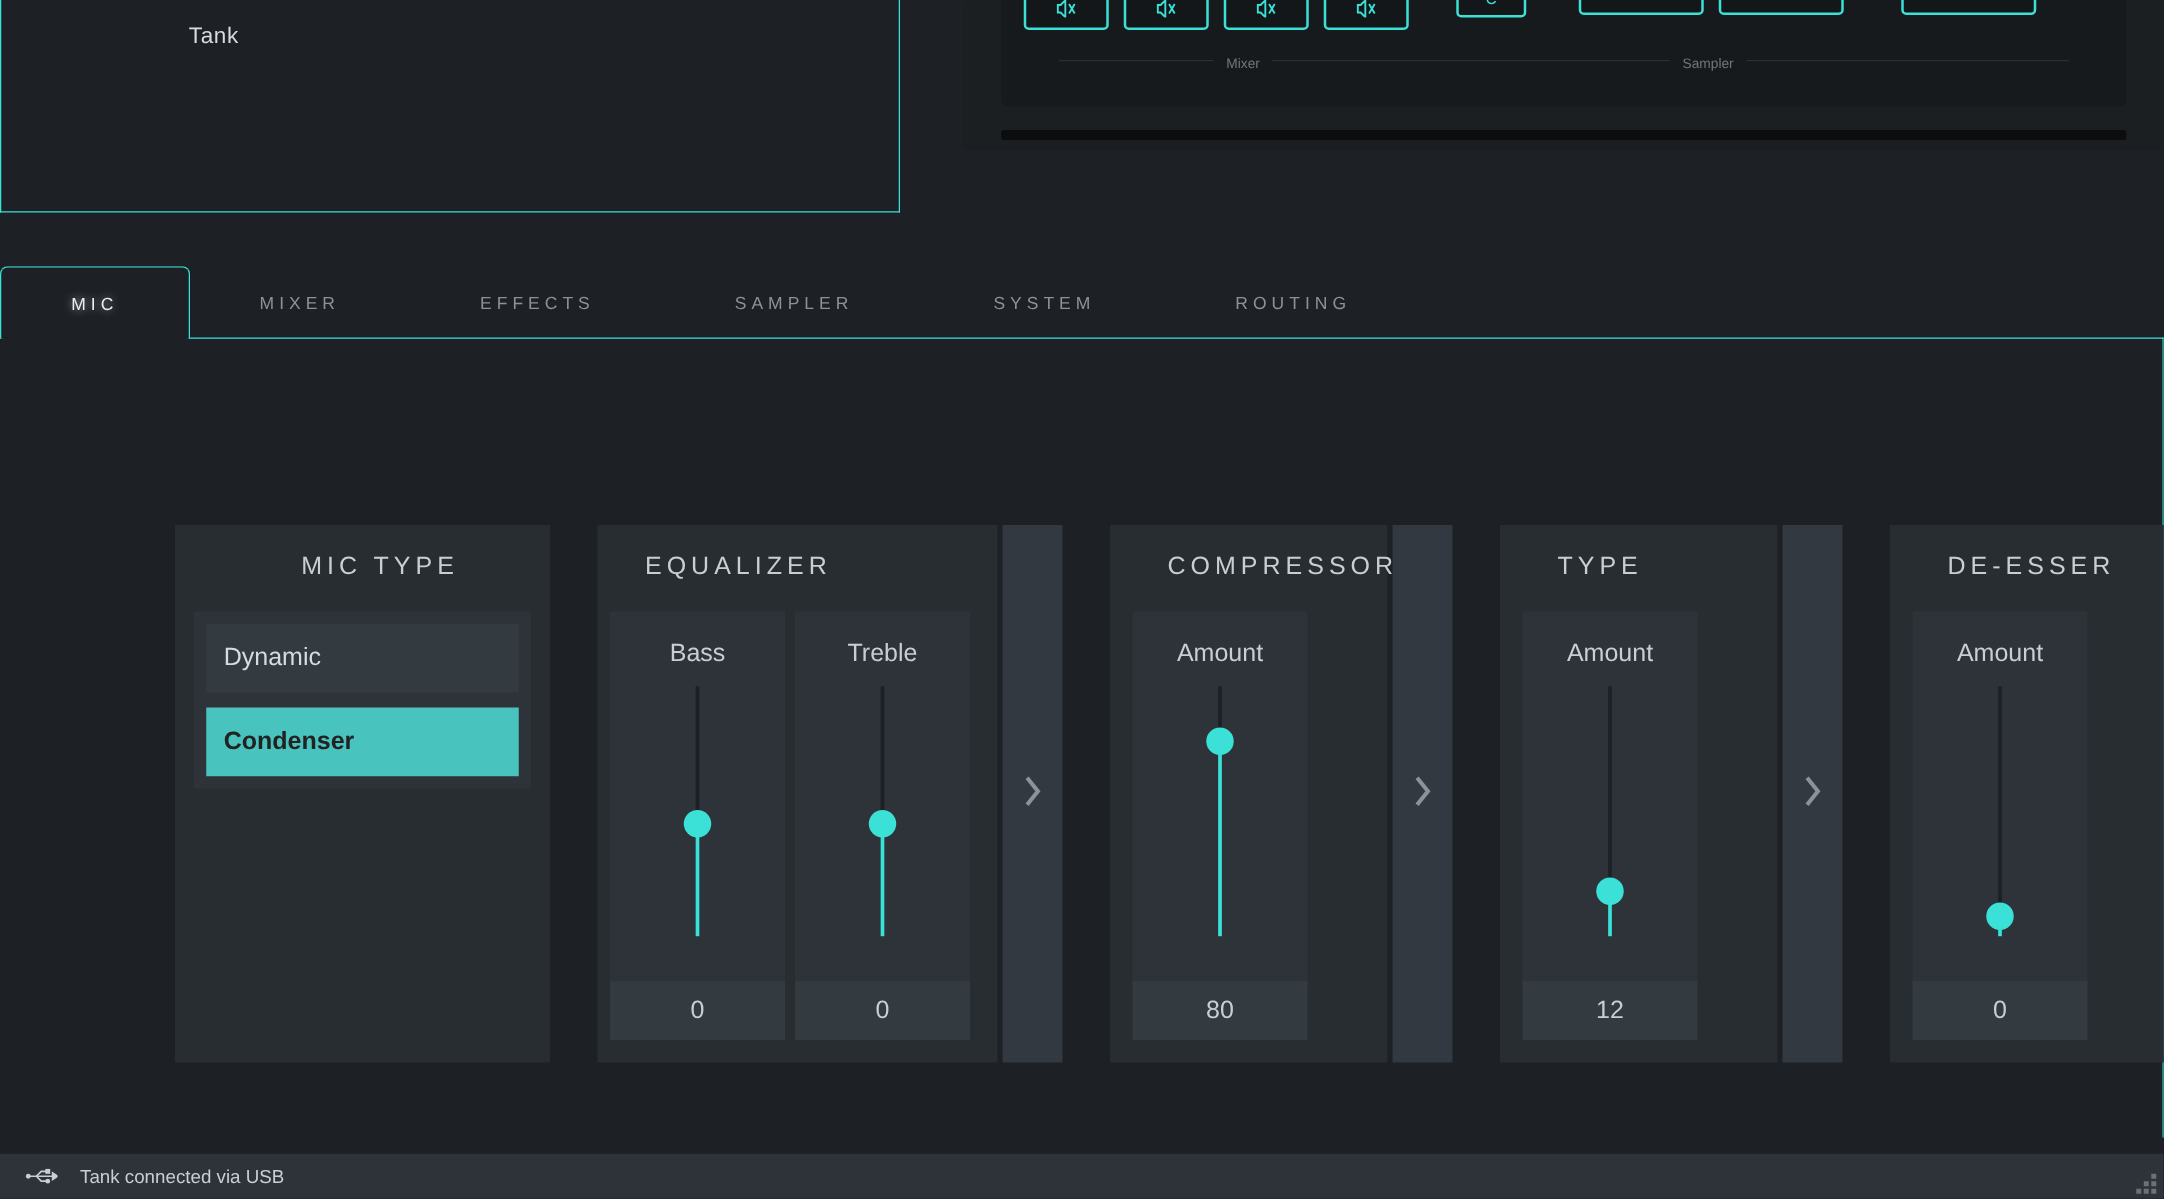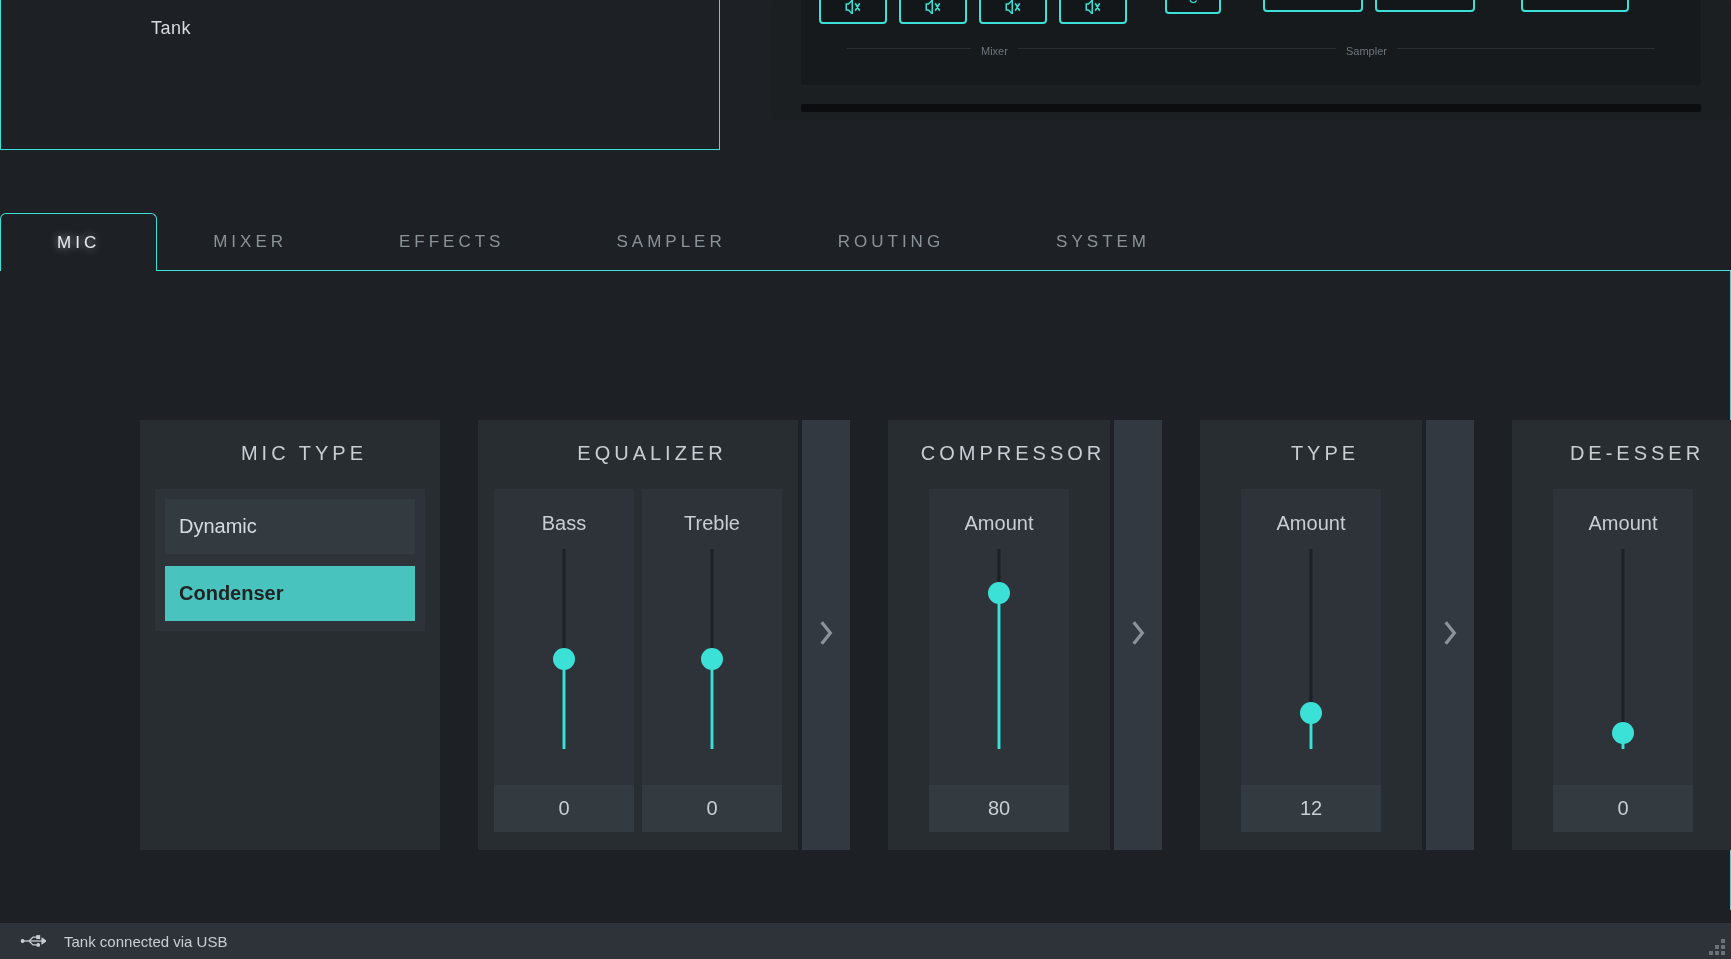--- a/index.html
+++ b/index.html
@@ -12,21 +12,21 @@
     overflow: hidden;
     position: relative;
   }
 
   
   .profile-box {
     position: absolute;
     top: 0;
     left: 0;
     width: 720px;
-    height: 150px;
+    height: 170px;
     border: 1px solid #3be0d6;
     border-top: none;
     background: #1d2125;
     padding: 10px 20px;
   }
   .profile-item {
     padding: 8px 130px;
     font-size: 18px;
     color: #d6dbe0;
     letter-spacing: 0.5px;
@@ -139,21 +139,21 @@
     right: 0;
     height: 58px;
     display: flex;
   }
   .tab {
     height: 58px;
     padding: 0 56px;
     display: flex;
     align-items: center;
     justify-content: center;
-    font-size: 17px;
+    font-size: 14px;
     letter-spacing: 4px;
     color: #8a9399;
     cursor: pointer;
   }
   .tab.active {
     color: #e8eef2;
     text-shadow: 0 0 8px rgba(255,255,255,0.6);
     border: 1px solid #3be0d6;
     border-bottom: none;
     border-top-left-radius: 6px;
@@ -185,21 +185,20 @@
     top: 420px;
     left: 140px;
     display: flex;
     gap: 38px;
   }
   .panel {
     background: #272d31;
     padding: 22px 18px 18px 18px;
     display: flex;
     flex-direction: column;
-    align-items: center;
   }
   .panel-title {
     font-size: 20px;
     letter-spacing: 4px;
     color: #c8ced4;
     margin-bottom: 24px;
     margin-left: 28px;
   }
   .mic-type-panel { width: 300px; height: 430px; align-items: center; }
   .mic-type-list {
@@ -373,22 +372,22 @@
     <div class="hw-label sampler">Sampler</div>
   </div>
   <div class="hw-base"></div>
 </div>
 
 <div class="tab-bar">
   <div class="tab active">MIC</div>
   <div class="tab">MIXER</div>
   <div class="tab">EFFECTS</div>
   <div class="tab">SAMPLER</div>
+  <div class="tab">SYSTEM</div>
   <div class="tab">ROUTING</div>
-  <div class="tab">SYSTEM</div>
 </div>
 <div class="tab-content-border"></div>
 
 <div class="panels">
 
   <div class="panel mic-type-panel">
     <div class="panel-title">MIC TYPE</div>
     <div class="mic-type-list">
       <div class="mic-type-option">Dynamic</div>
       <div class="mic-type-option sel">Condenser</div>

